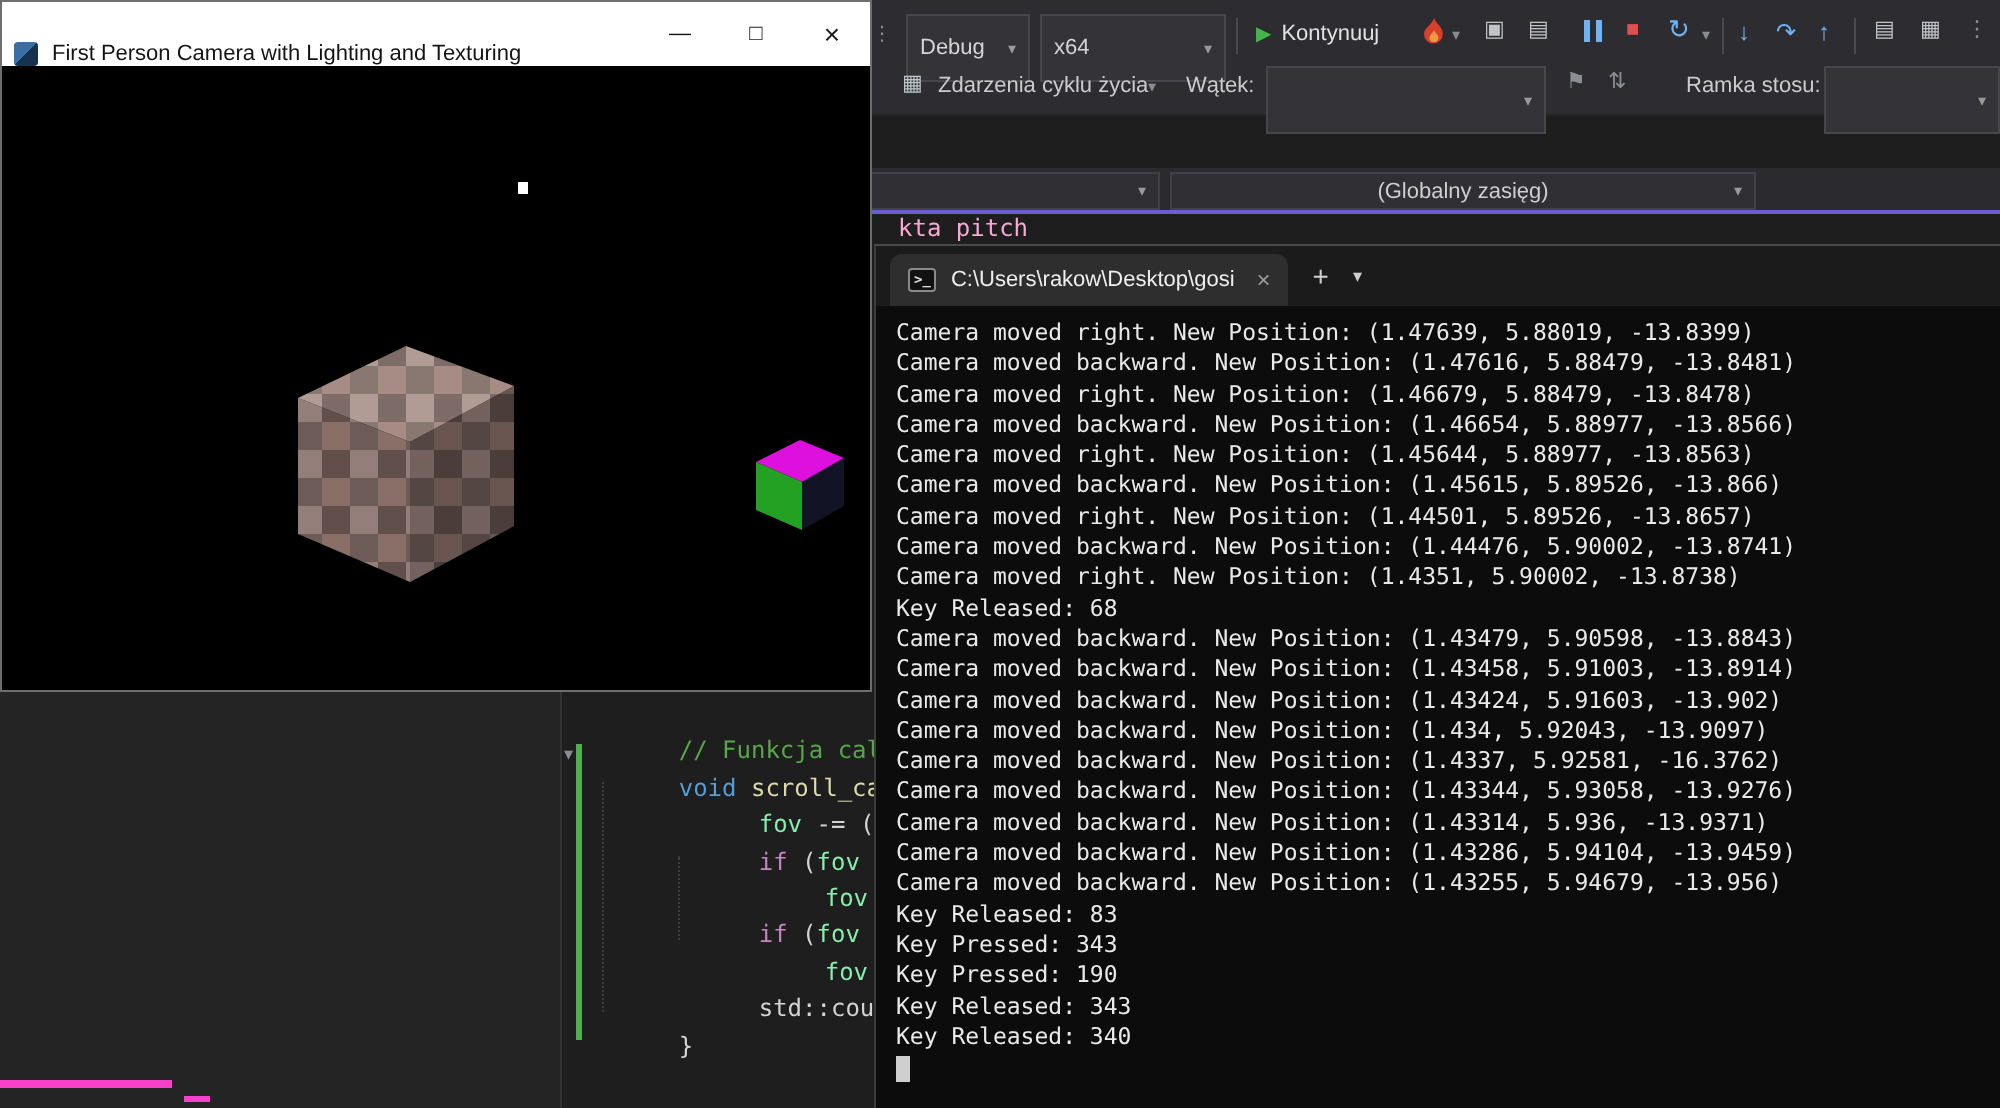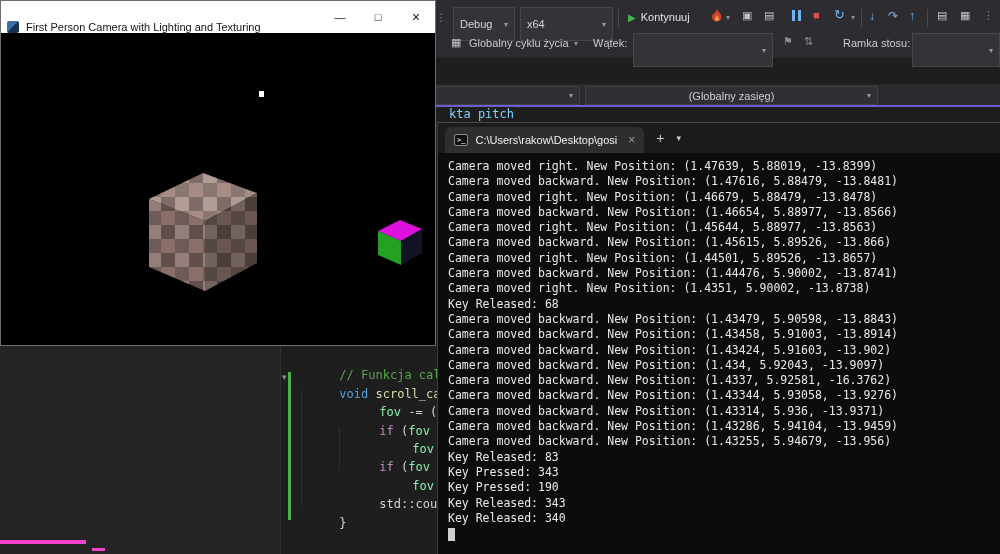--- a/index.html
+++ b/index.html
@@ -24,21 +24,21 @@
   .pausebars{position:absolute;display:flex;gap:3px}
   .pausebars i{display:block;width:3px;height:11px;background:#6fb3f2}
   .flame{position:absolute}
 
   
   .navbar{position:absolute;left:0;top:84px;width:1000px;height:23px;background:#2b2b2f}
   .nav-combo{position:absolute;top:2px;height:19px;background:#2f2f34;border:1px solid #404046;
              color:#cfcfcf;font-size:11px;display:flex;align-items:center;padding:0 6px}
   .nav-combo .chev{position:absolute;right:6px;color:#9a9a9a;font-size:8px}
   .nav-underline{position:absolute;left:0;top:105px;width:1000px;height:2px;background:var(--accent-purple,#6a5fd0)}
-  .stray{position:absolute;left:449px;top:107px;font:12px "DejaVu Sans Mono",monospace;color:#7dd3fc;white-space:pre}
+  .stray{position:absolute;left:449px;top:107px;font:12px "DejaVu Sans Mono",monospace;color:#f9a8d4;white-space:pre}
 
   
   .editor-left{position:absolute;left:0;top:346px;width:280px;height:208px;background:#242424}
   .accent-bar{position:absolute;background:var(--magenta-accent,#f542c8)}
   .code-pane{position:absolute;left:280px;top:346px;width:157px;height:208px;background:#1e1e1e;
              border-left:1px solid #323232;overflow:hidden}
   .cl{position:absolute;font:12px/14px "DejaVu Sans Mono",monospace;white-space:pre;color:#d4d4d4}
   .tok-com{color:#57a64a}.tok-kw{color:#569cd6}.tok-ctrl{color:#c586c0}.tok-fn{color:#dcdcaa}
   .tok-var{color:#86efac}.tok-pl{color:#d4d4d4}
   .gutter-bar{position:absolute;left:7px;top:26px;width:3px;height:148px;background:var(--change-bar-green,#4fae4f)}
@@ -117,21 +117,21 @@
     <div class="sep" style="left:861px"></div>
     <span class="ico blue" style="left:869px;top:10px;font-size:12px">↓</span>
     <span class="ico blue" style="left:888px;top:10px;font-size:12px">↷</span>
     <span class="ico blue" style="left:909px;top:10px;font-size:12px">↑</span>
     <div class="sep" style="left:927px"></div>
     <span class="ico" style="left:937px;top:10px">▤</span>
     <span class="ico" style="left:960px;top:10px">▦</span>
     <span class="ico dim" style="left:983px;top:10px">⋮</span>
 
     <span class="ico" style="left:451px;top:37px">▦</span>
-    <span class="tb-label" style="left:469px;top:37px">Globalny cyklu życia</span>
+    <span class="tb-label" style="left:469px;top:37px">Zdarzenia cyklu życia</span>
     <span class="ico dim" style="left:574px;top:40px;font-size:8px">▾</span>
     <span class="tb-label" style="left:593px;top:37px">Wątek:</span>
     <div class="combo" style="left:633px;top:33px;width:140px">
       <span></span>
       <span class="chev">▾</span>
     </div>
     <span class="ico dim" style="left:783px;top:36px">⚑</span>
     <span class="ico dim" style="left:804px;top:36px">⇅</span>
     <span class="tb-label" style="left:843px;top:37px">Ramka stosu:</span>
     <div class="combo" style="left:912px;top:33px;width:88px">

